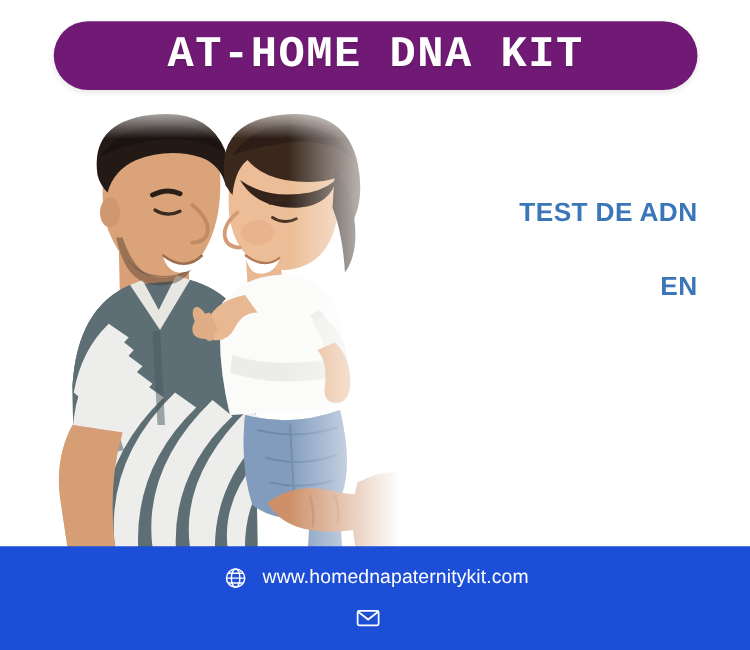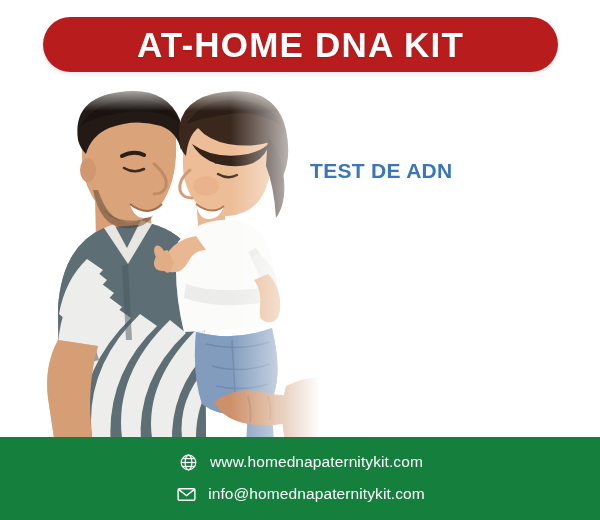--- a/index.html
+++ b/index.html
@@ -21,26 +21,27 @@
     overflow: hidden;
   }
 
   
   .title-banner {
     position: absolute;
     left: 43px;
     top: 17px;
     width: 515px;
     height: 55px;
-    background: #b91c1c;
+    background: #701a75;
     border-radius: 28px;
     display: flex;
     align-items: center;
     justify-content: center;
     box-shadow: 0 2px 5px rgba(0,0,0,0.10);
+    font-family: Liberation Mono, monospace;
   }
   .title-text {
     color: #ffffff;
     font-size: 35px;
     font-weight: bold;
     letter-spacing: 1.2px;
     line-height: 1;
     white-space: nowrap;
     text-shadow: 0 1px 2px rgba(0,0,0,0.12);
   }
@@ -55,42 +56,42 @@
     overflow: hidden;
   }
   .photo svg { display: block; }
 
   
   .headline {
     position: absolute;
     left: 310px;
     top: 160px;
     width: 248px;
-    text-align: left;
+    text-align: right;
   }
   .headline-line {
     color: #3a76b8;
     font-size: 21px;
     font-weight: bold;
     letter-spacing: 0.3px;
     line-height: 1;
     white-space: nowrap;
   }
   .headline-line.l1 { margin-bottom: 38px; }
   .headline-line.l2 { margin-bottom: 38px; }
   .headline-line.l3 { font-size: 21px; }
 
   
   .footer {
     position: absolute;
     left: 0;
     top: 437px;
     width: 600px;
     height: 83px;
-    background: #15803d;
+    background: #1d4ed8;
   }
   .footer-row {
     display: flex;
     align-items: center;
     justify-content: center;
     color: #ffffff;
   }
   .footer-row.top {
     margin-top: 14px;
   }
@@ -256,20 +257,21 @@
 
         <rect x="0" y="0" width="320" height="366" fill="url(#fadeL)"></rect>
         <rect x="0" y="0" width="320" height="366" fill="url(#fadeR)"></rect>
         <rect x="0" y="0" width="320" height="366" fill="url(#fadeT)"></rect>
       </g>
     </svg>
   </div>
 
   <div class="headline">
     <div class="headline-line l1">TEST DE ADN</div>
+    <div class="headline-line l2">EN</div>
   </div>
 
   <div class="footer">
 
     <div class="footer-row top">
       <div class="fitem">
         <span class="ficon">
           <svg width="19" height="19" viewBox="0 0 24 24" fill="none" stroke="#ffffff" stroke-width="1.5">
             <circle cx="12" cy="12" r="9.2"></circle>
             <ellipse cx="12" cy="12" rx="4.3" ry="9.2"></ellipse>
@@ -284,18 +286,17 @@
 
     <div class="footer-row bottom">
 
       <div class="fitem">
         <span class="ficon">
           <svg width="21" height="21" viewBox="0 0 24 24" fill="none" stroke="#ffffff" stroke-width="1.6">
             <rect x="2.4" y="5.4" width="19.2" height="13.2" rx="1.4"></rect>
             <path d="M2.9 6.2 12 13.3l9.1-7.1"></path>
           </svg>
         </span>
-        <span class="ftext">info@homednapaternitykit.com</span>
       </div>
     </div>
 
   </div>
 </div>
 
 </body></html>

